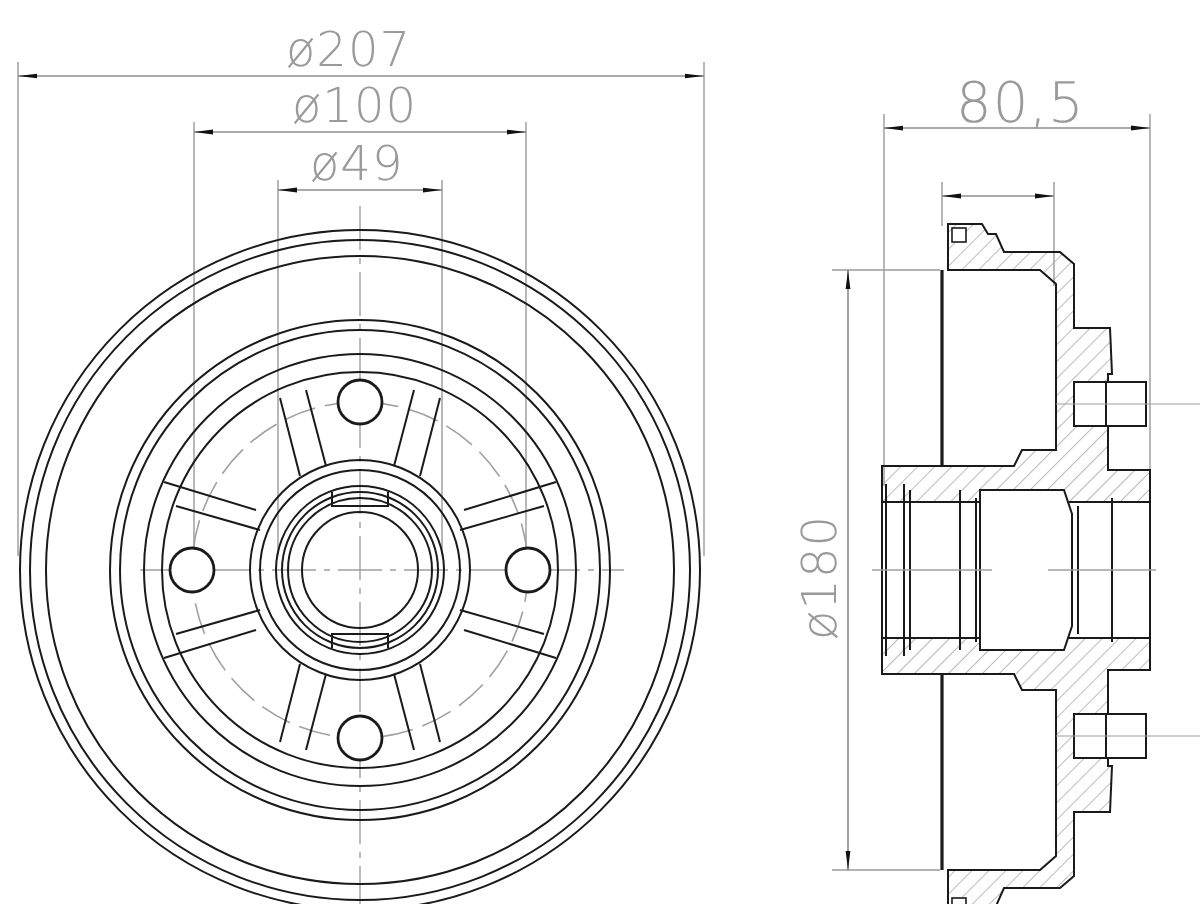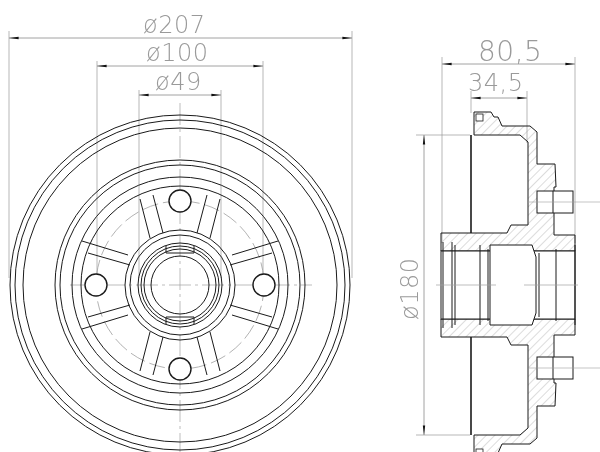--- a/index.html
+++ b/index.html
@@ -150,15 +150,14 @@
       <line x1="528" y1="189" x2="600" y2="189" stroke="#a0a0a0" stroke-width="0.6"></line>
       <line x1="528" y1="355" x2="600" y2="355" stroke="#a0a0a0" stroke-width="0.6"></line>
     </g>
   </svg>
 
   
   <span class="dim-text" style="left:143px; top:0px; font-size:24px;">ø207</span>
   <span class="dim-text" style="left:146px; top:28px; font-size:24px;">ø100</span>
   <span class="dim-text" style="left:155px; top:57px; font-size:24px;">ø49</span>
   <span class="dim-text" style="left:478px; top:25px; font-size:28px;">80,5</span>
-  <span class="dim-text" style="left:468px; top:58px; font-size:24px;">34,5</span>
   <span class="dim-text vertical" style="left:398px; top:307px; font-size:24px;">ø180</span>
 </div>
 
 </body></html>

